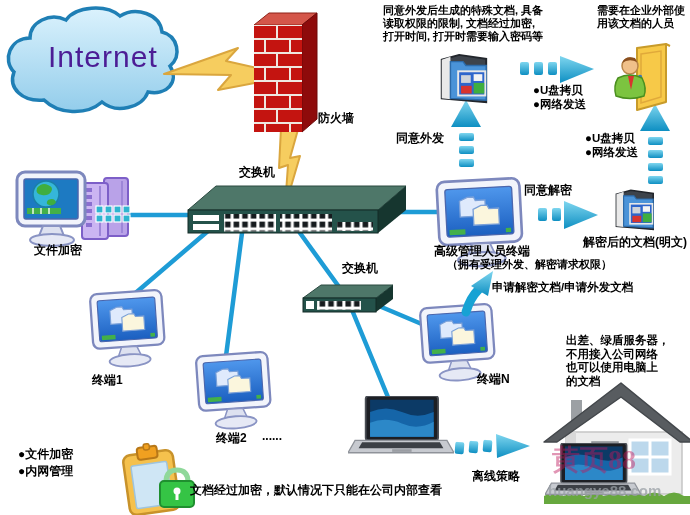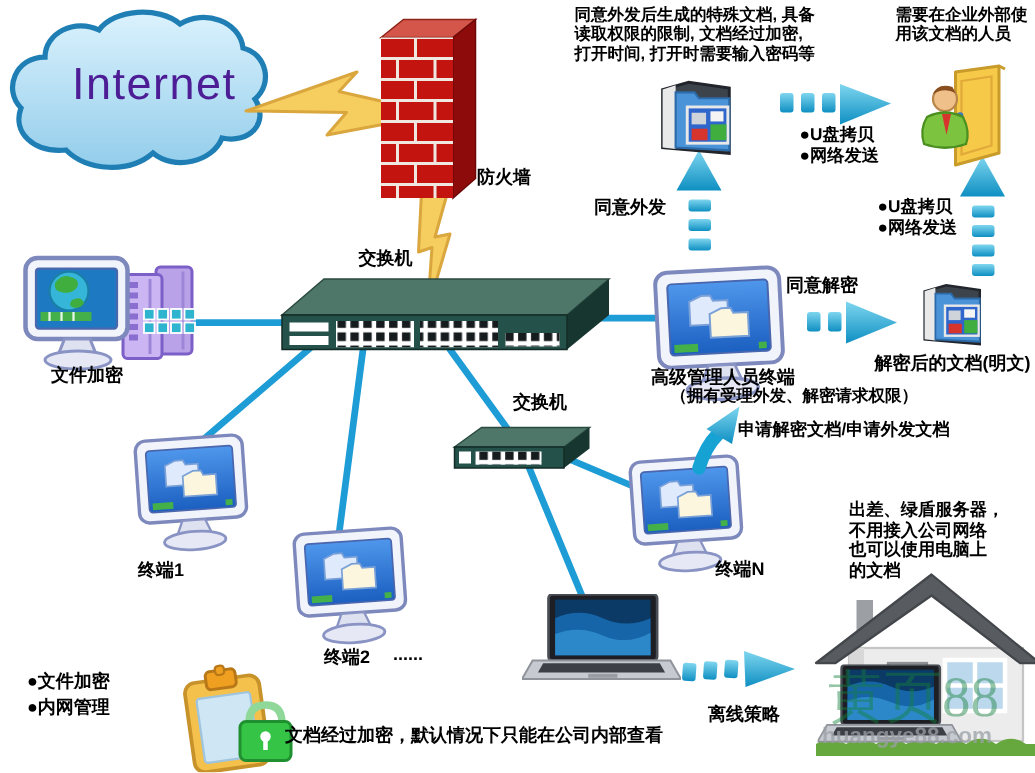--- a/index.html
+++ b/index.html
@@ -3,21 +3,21 @@
 <meta charset="utf-8">
 <style>
   html,body{margin:0;padding:0;background:#fff;}
   body{font-family:"Liberation Sans",sans-serif;}
   #stage{position:relative;width:690px;height:515px;background:#ffffff;overflow:hidden;}
   #gfx{position:absolute;left:0;top:0;}
   .lbl{position:absolute;font-weight:bold;font-size:12px;line-height:1.15;color:#000;white-space:nowrap;}
   .sm{font-size:11px;line-height:13px;}
   .md{font-size:11.5px;line-height:13.5px;}
   .internet{font-weight:normal;font-size:30px;color:#4c1d95;letter-spacing:1px;}
-  .wm-cn{font-size:38px;font-weight:normal;color:#15803d;opacity:.45;font-family:"Liberation Serif",serif;}
+  .wm-cn{font-size:28px;font-weight:bold;color:#be185d;opacity:.45;font-family:"Liberation Serif",serif;}
   .wm-en{font-size:15px;font-weight:bold;color:#9aa0a6;opacity:.75;}
 </style>
 </head>
 <body>
 
 <div id="stage">
 
 <svg id="gfx" width="690" height="515" viewBox="0 0 690 515">
   <defs>
     <linearGradient id="cloudGrad" x1="0" y1="0" x2="0" y2="1">

